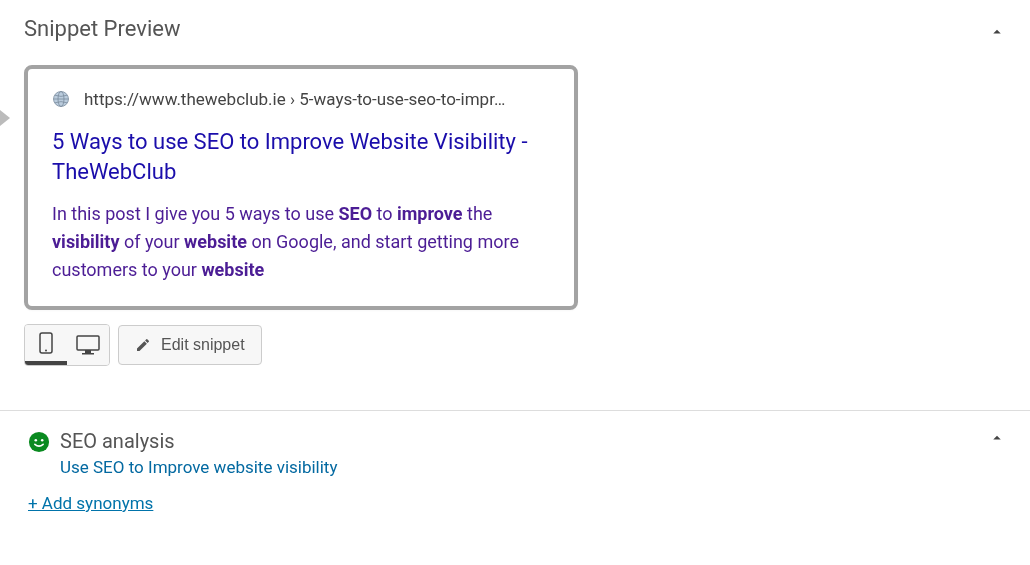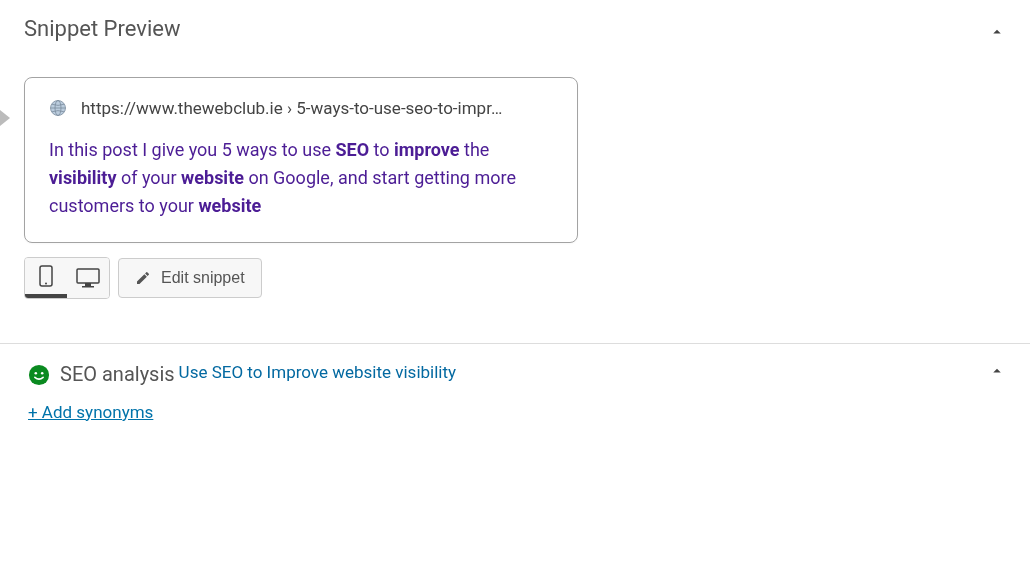--- a/index.html
+++ b/index.html
@@ -11,36 +11,36 @@
       width: 1030px;
     }
     .section {
       padding: 16px 24px 20px 24px;
       position: relative;
     }
     .section-header {
       display: flex;
       align-items: flex-end;
       justify-content: space-between;
-      margin-bottom: 36px;
+      margin-bottom: 24px;
     }
     .section-title {
       font-size: 22px;
       font-weight: 400;
       color: #555;
     }
     .chevron-up {
       width: 18px;
       height: 18px;
       cursor: pointer;
       fill: #444;
     }
     .snippet-card {
       width: 554px;
-      border: 1px solid #a3a3a3;
+      border: 4px solid #a3a3a3;
       border-radius: 8px;
       padding: 20px 24px 22px 24px;
       background: #fff;
       box-shadow: 0 1px 2px rgba(0,0,0,0.03);
       margin-bottom: 14px;
     }
     .snippet-url-row {
       display: flex;
       align-items: center;
       gap: 14px;
@@ -137,21 +137,21 @@
     .seo-left {
       display: flex;
       gap: 10px;
     }
     .smile-icon {
       width: 22px;
       height: 22px;
       flex-shrink: 0;
       margin-top: 2px;
     }
-    .seo-titles { display: flex; flex-direction: row; gap: 4px; }
+    .seo-titles { display: flex; flex-direction: column; gap: 4px; }
     .seo-title {
       font-size: 20px;
       color: #555;
       font-weight: 400;
     }
     .seo-sub {
       font-size: 17px;
       color: #0369a1;
     }
     .seo-links {
@@ -185,20 +185,21 @@
     <div class="snippet-url-row">
       <svg class="globe-icon" viewBox="0 0 24 24">
         <circle cx="12" cy="12" r="10" fill="#bcd" stroke="#789" stroke-width="1"></circle>
         <ellipse cx="12" cy="12" rx="4" ry="10" fill="none" stroke="#789" stroke-width="1"></ellipse>
         <line x1="2" y1="12" x2="22" y2="12" stroke="#789" stroke-width="1"></line>
         <path d="M4 7 Q12 10 20 7" fill="none" stroke="#789" stroke-width="1"></path>
         <path d="M4 17 Q12 14 20 17" fill="none" stroke="#789" stroke-width="1"></path>
       </svg>
       <div class="snippet-url">https://www.thewebclub.ie › 5-ways-to-use-seo-to-impr…</div>
     </div>
+    <div class="snippet-title">5 Ways to use SEO to Improve Website Visibility - TheWebClub</div>
     <div class="snippet-desc">
       <span>In this post I give you 5 ways to use </span><b>SEO</b><span> to </span><b>improve</b><span> the </span><b>visibility</b><span> of your </span><b>website</b><span> on Google, and start getting more customers to your </span><b>website</b>
     </div>
   </div>
 
   <div class="toolbar">
     <div class="device-toggle">
       <div class="device-btn active">
         <svg width="14" height="22" viewBox="0 0 14 22">
           <rect x="1" y="1" width="12" height="20" rx="2" fill="none" stroke="#444" stroke-width="1.5"></rect>

